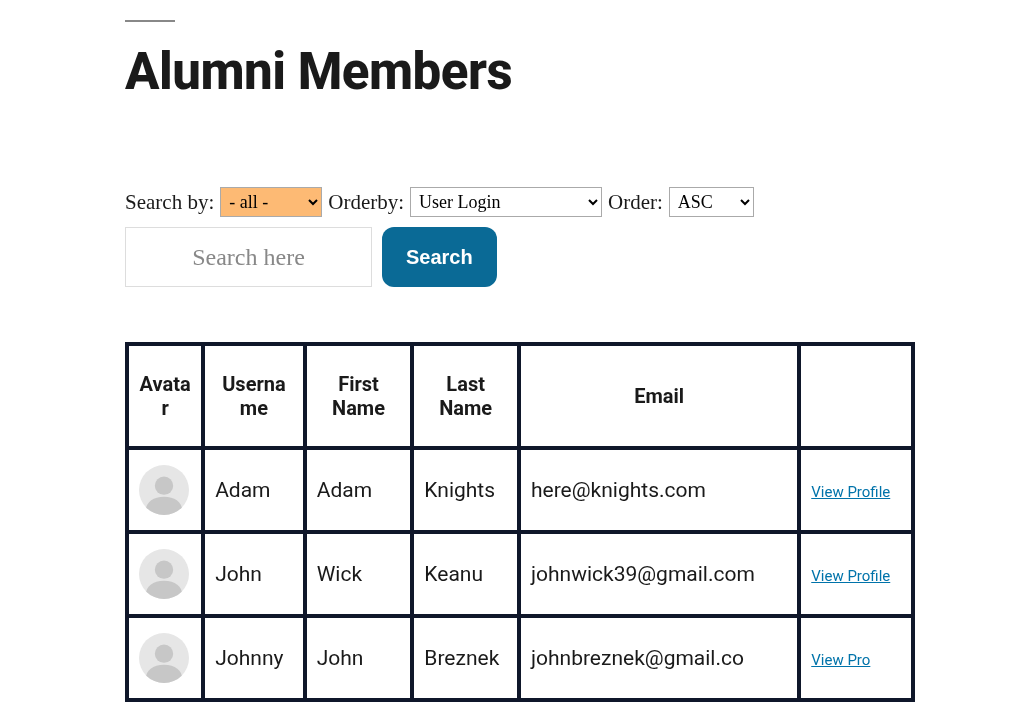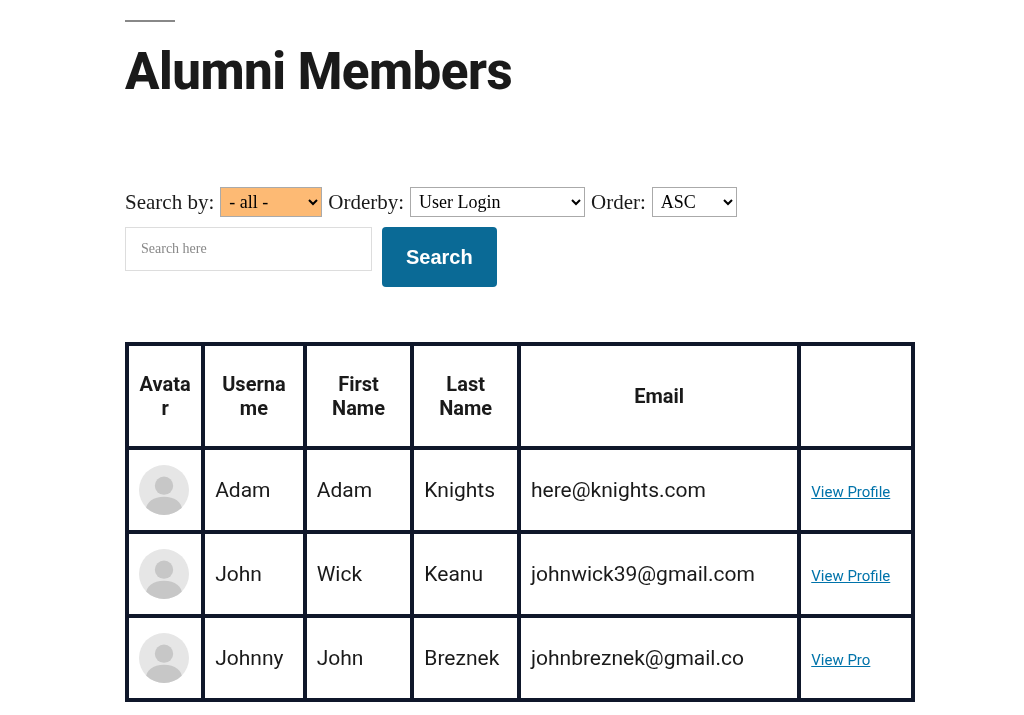--- a/index.html
+++ b/index.html
@@ -47,52 +47,53 @@
       padding: 2px 4px;
       border: 1px solid #aaa;
       background: #fff;
       height: 30px;
     }
     select.search-by-select {
       background: #fdba74;
       width: 102px;
     }
     select.orderby-select {
-      width: 175px;
+      width: 192px;
     }
     select.order-select {
       width: 85px;
     }
     .search-row {
       display: flex;
       gap: 10px;
       margin-bottom: 55px;
     }
     .search-input {
       width: 247px;
-      height: 44px;
+      height: 60px;
       border: 1px solid #ddd;
       padding: 0 15px;
-      font-size: 14px;
+      font-size: 24px;
       font-family: Georgia, "Times New Roman", serif;
       color: #1a1a1a;
+      text-align: center;
     }
     .search-input::placeholder {
       color: #888;
     }
     .search-button {
       background: #0a6a96;
       color: #fff;
       border: none;
       padding: 0 24px;
       height: 60px;
       font-size: 20px;
       font-weight: 700;
       cursor: pointer;
-      border-radius: 4px;
+      border-radius: 12px;
     }
     table {
       border-collapse: collapse;
       width: 790px;
       table-layout: fixed;
     }
     th, td {
       border: 4px solid #0f172a;
       padding: 22px 10px;
       text-align: left;

